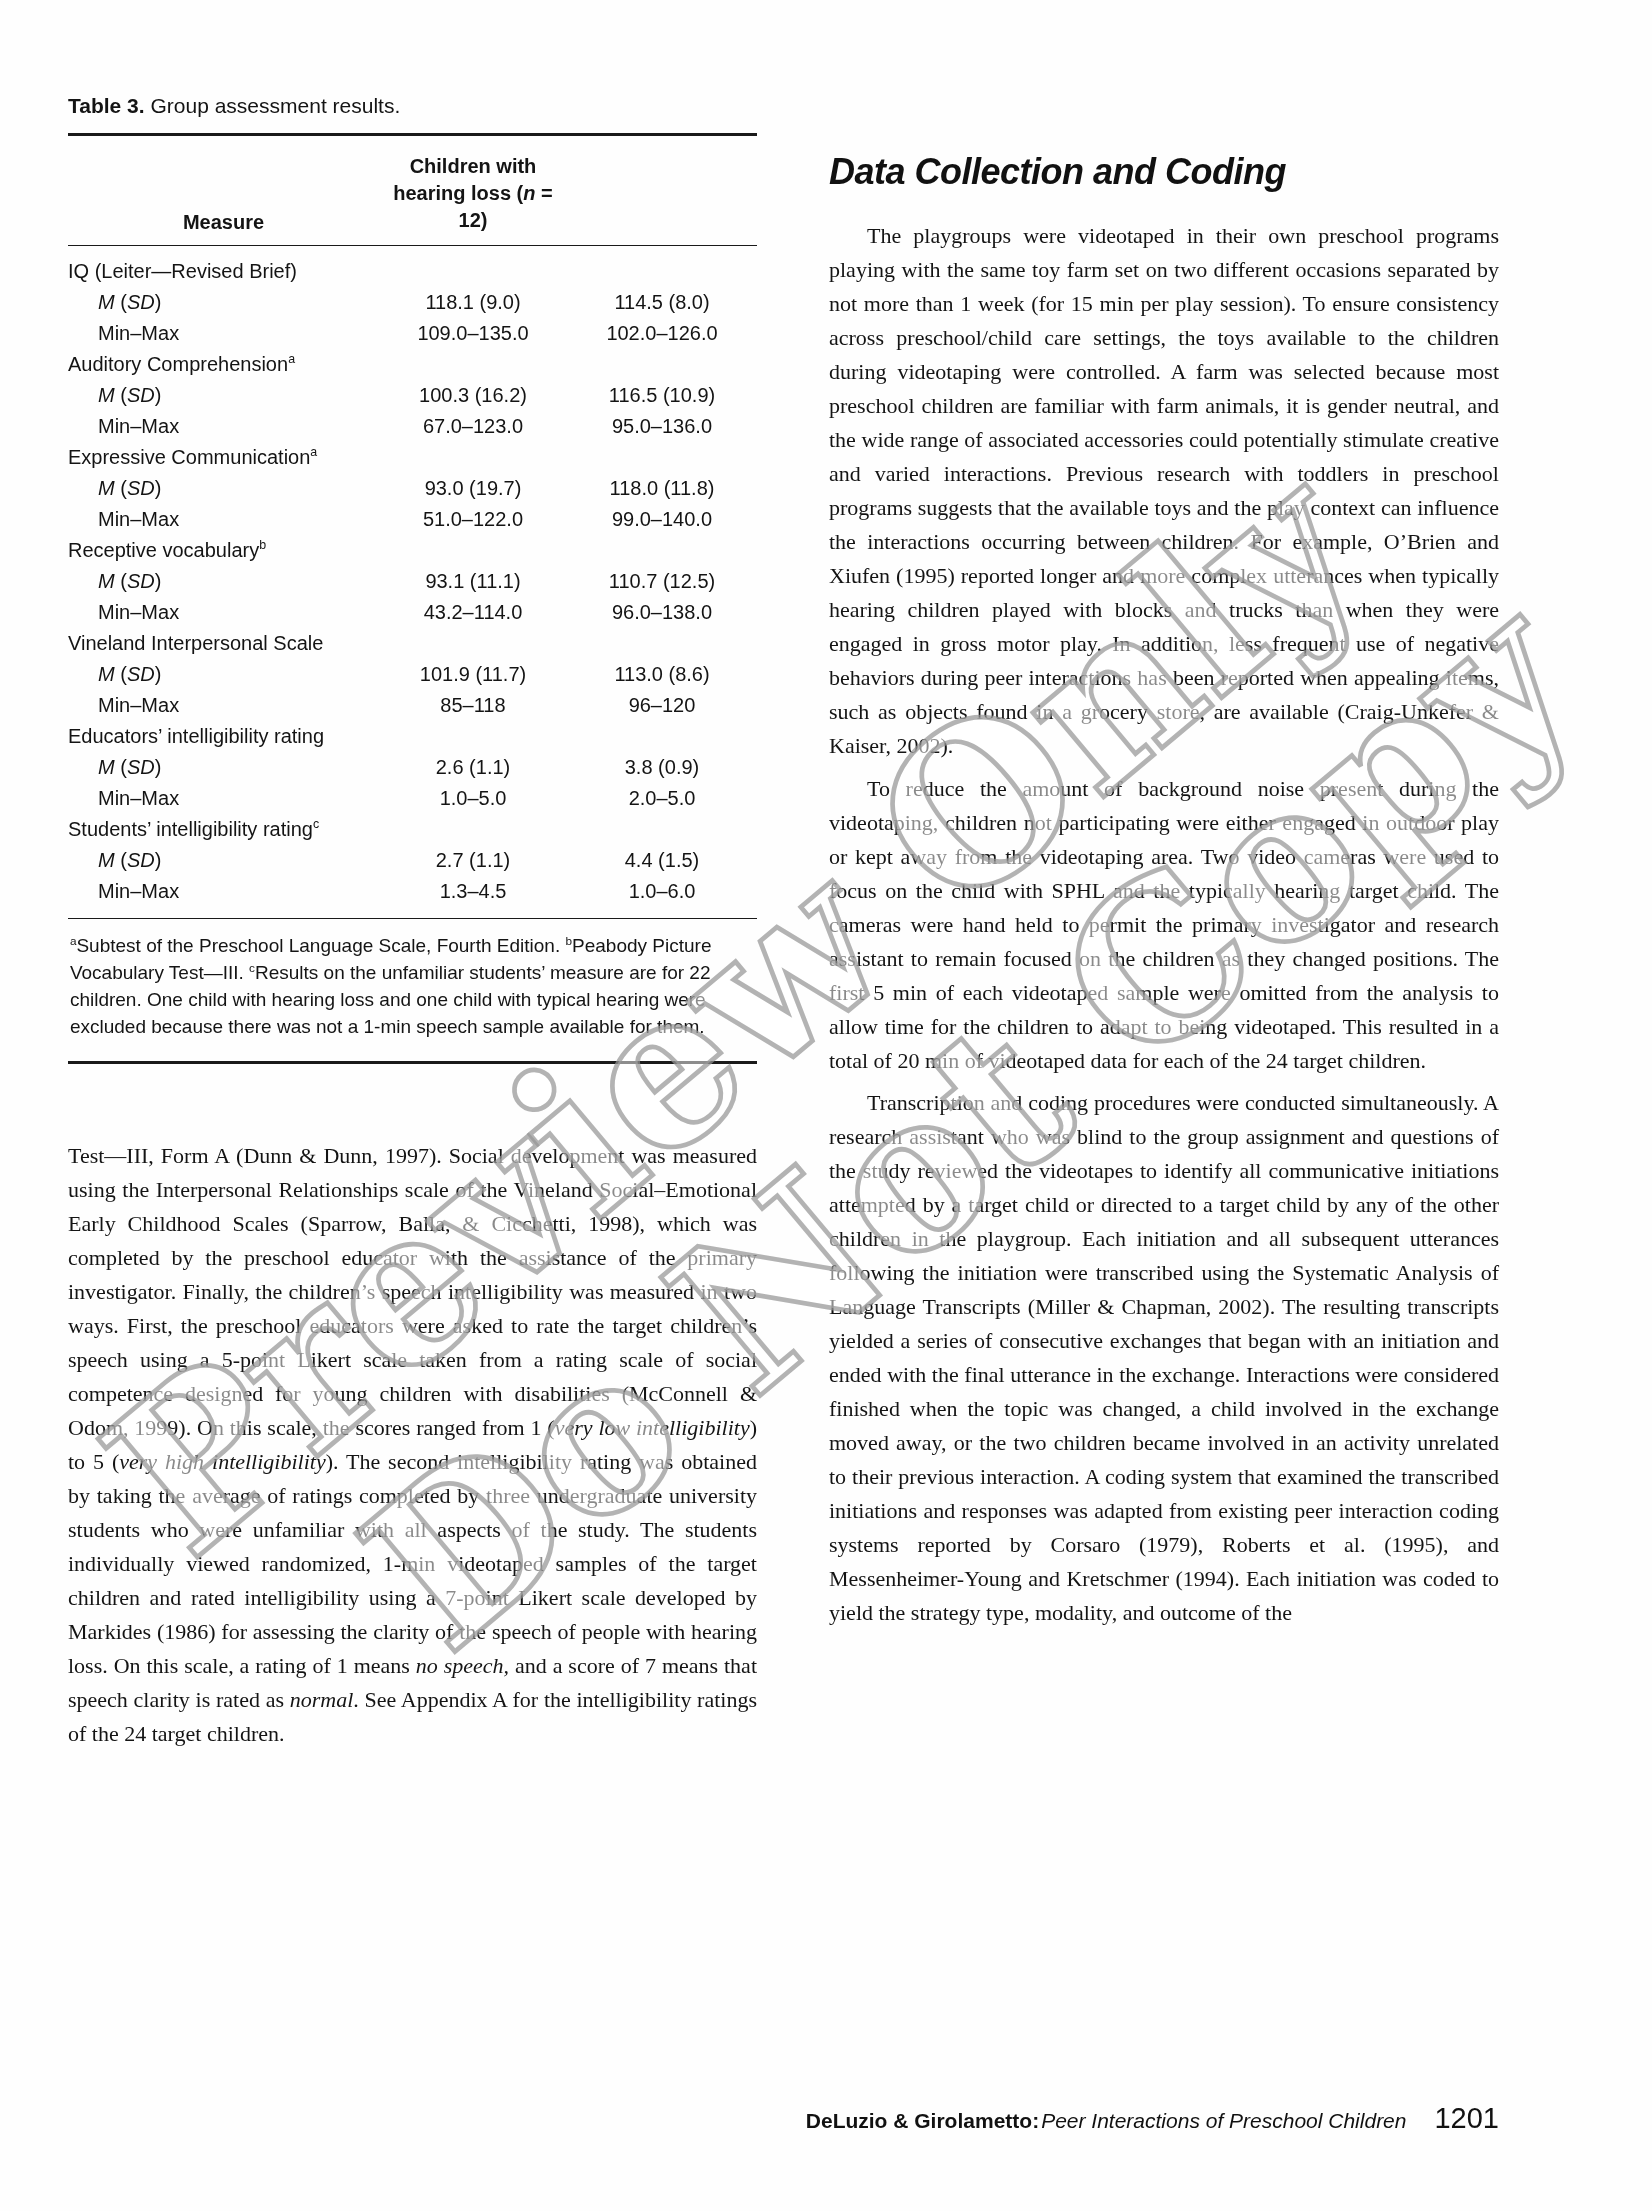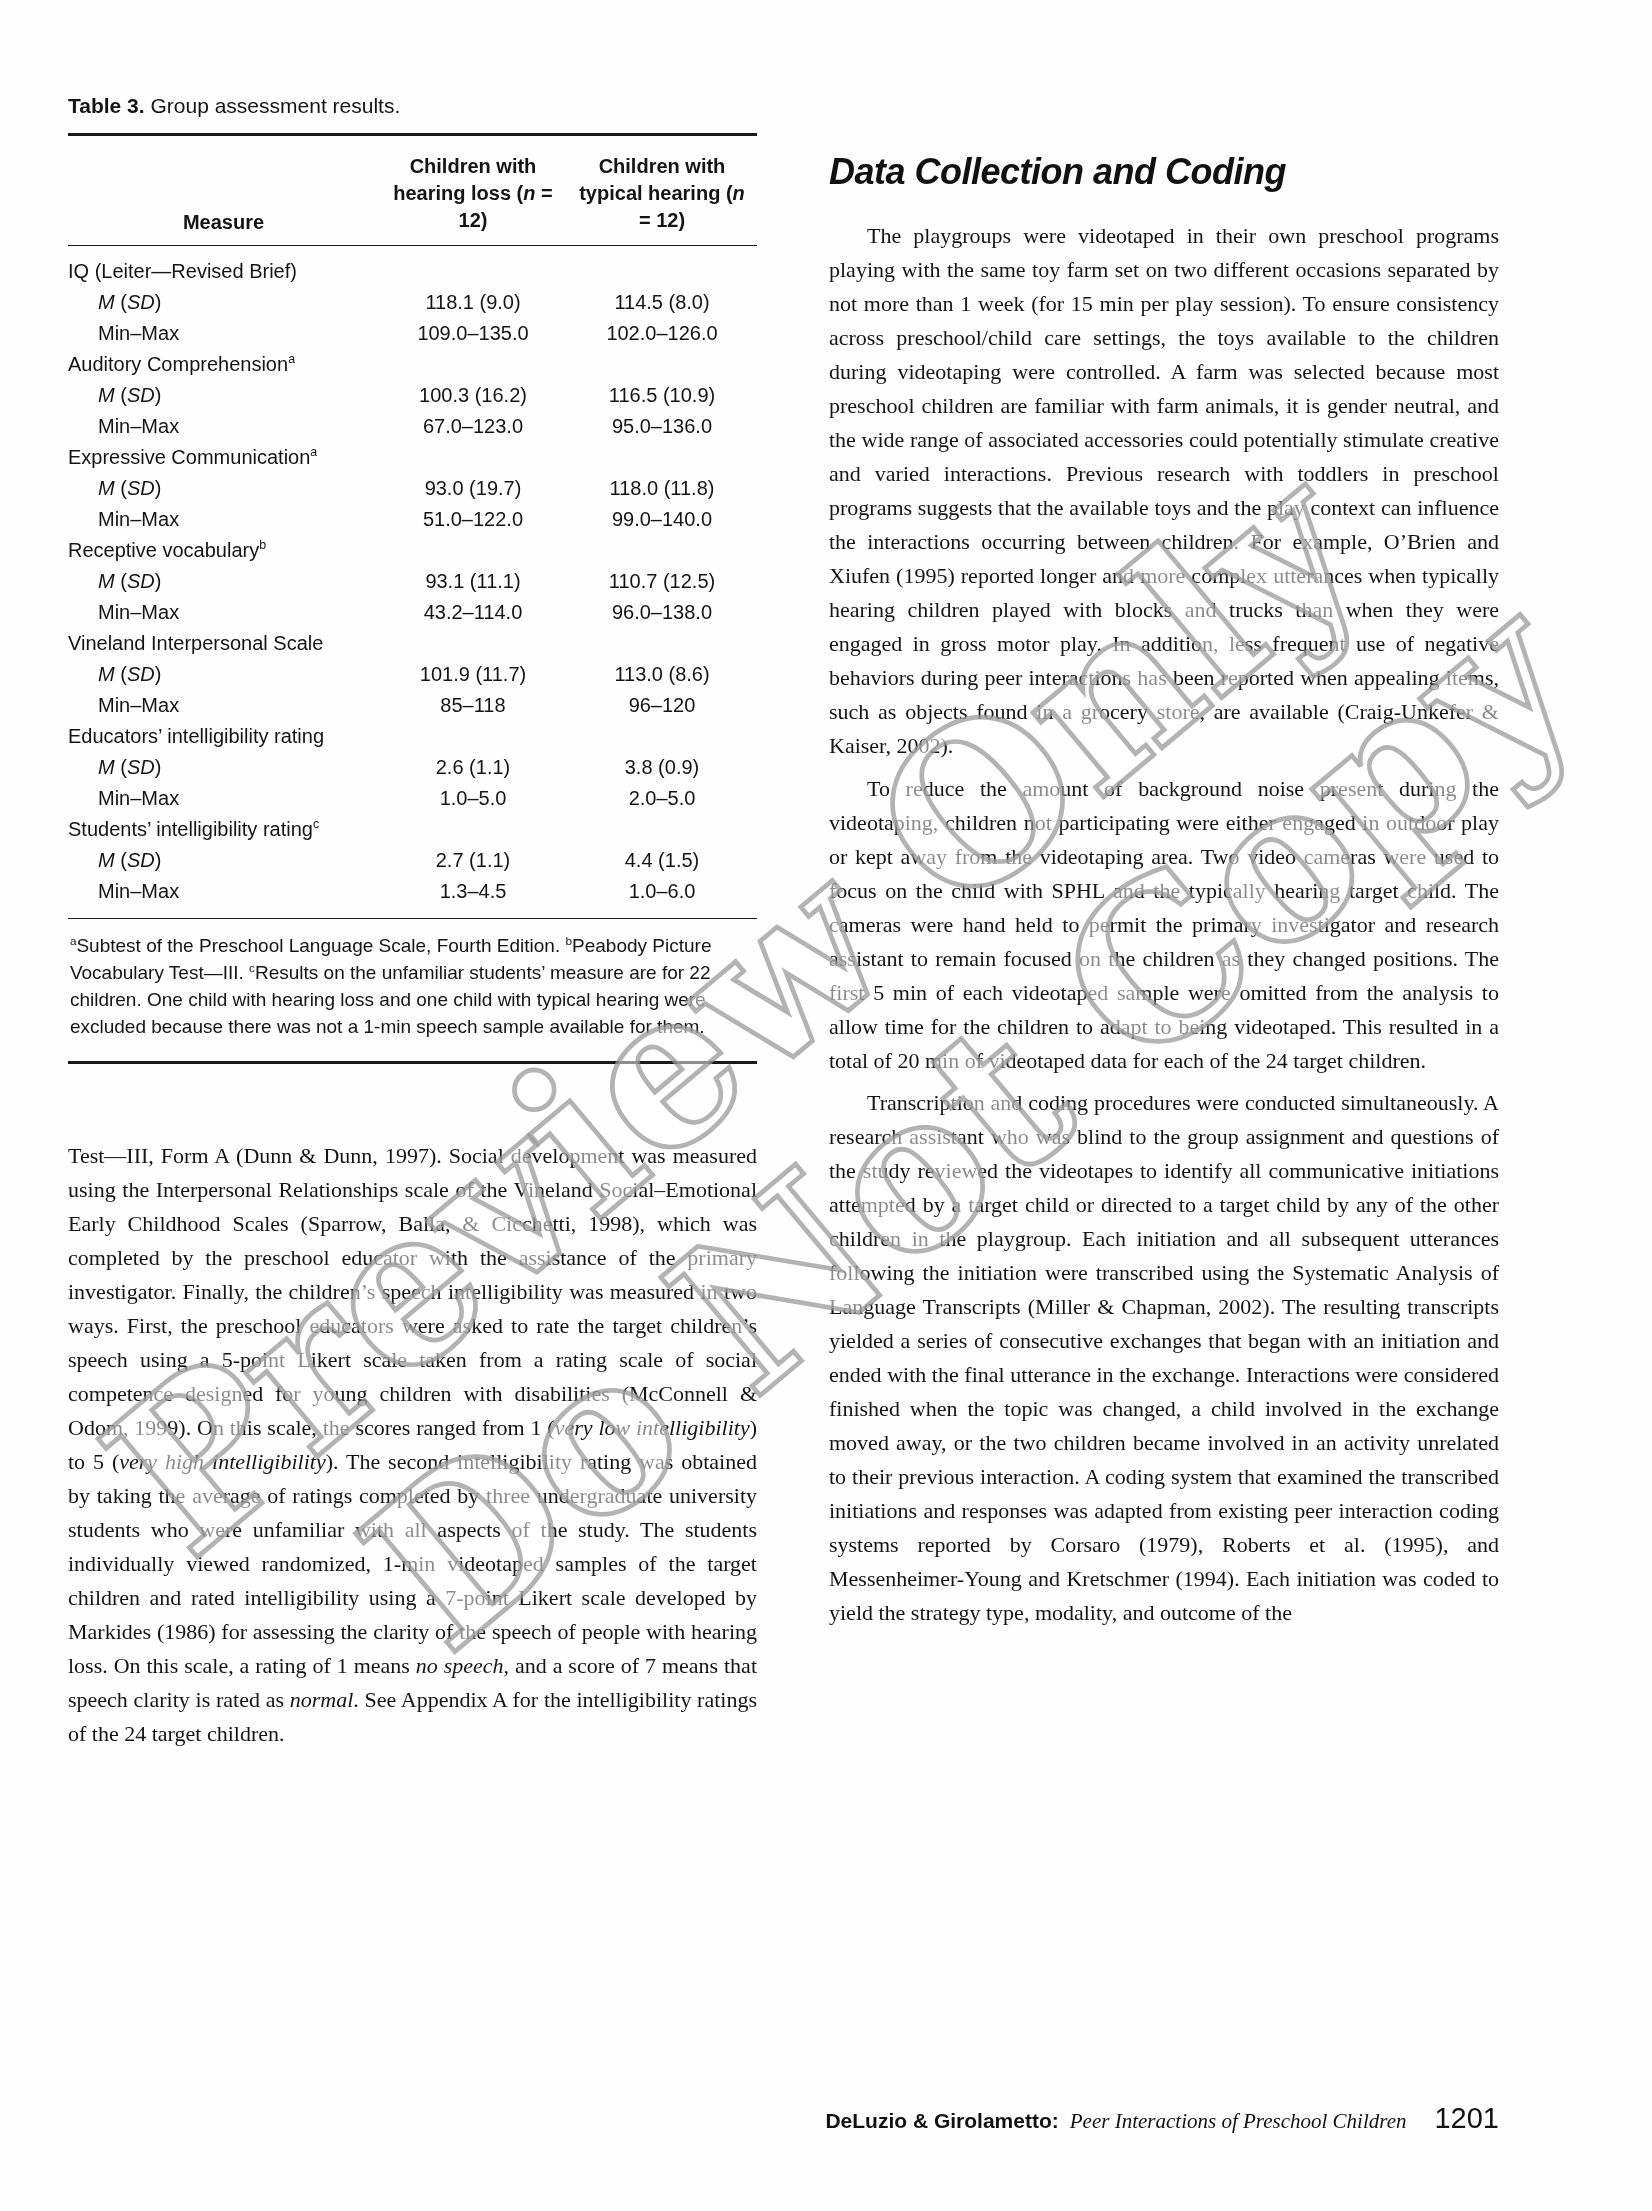--- a/index.html
+++ b/index.html
@@ -40,21 +40,21 @@
   .col-right{position:absolute;left:829px;top:151px;width:670px;}
   .section-heading{
     font-family:"Liberation Sans", sans-serif;font-weight:700;font-style:italic;
     font-size:36px;letter-spacing:-0.5px;margin:0 0 26px;color:#111;
   }
 
   
   .footer{position:absolute;top:2102px;left:0;width:1499px;text-align:right;
     font-family:"Liberation Sans", sans-serif;font-size:21px;color:#111;}
   .f-authors{font-weight:700;}
-  .f-title{font-style:italic;margin-left:11px;font-family:Liberation Serif, serif;}
+  .f-title{font-style:italic;margin-left:2px;}
   .f-page{font-size:29px;margin-left:28px;}
 
   
   .watermark{
     position:absolute;left:-19px;top:273px;width:1657px;height:1657px;
     display:flex;flex-direction:column;justify-content:center;align-items:center;
     transform:rotate(-40deg);z-index:6;pointer-events:none;
   }
   .wline{
     font-family:"DejaVu Serif", serif;font-weight:700;font-size:212px;line-height:1.12;
@@ -75,23 +75,20 @@
 
   <div class="col-left">
     <p class="table-title"><span class="tt-bold">Table 3.</span><span> Group assessment results.</span></p>
 
     <div class="assessment-table">
       <div class="thead">
         <div class="cell">Measure</div>
         <div class="h-col">
             <span class="h-inner"><span>Children with hearing loss (</span><i>n</i><span> = 12)</span></span>
           </div>
-        <div class="h-col">
-            <span class="h-inner"><span>Children with typical hearing (</span><i>n</i><span> = 12)</span></span>
-          </div>
       </div>
       <div class="tbody">
           <div class="trow row-group">
             <div class="cell label"><span>IQ (Leiter—Revised Brief)</span></div>
             <div class="cell num"></div>
             <div class="cell num"></div>
           </div>
           <div class="trow row-data">
             <div class="cell label"><i>M</i><span> (</span><i>SD</i><span>)</span></div>
             <div class="cell num">118.1 (9.0)</div>

